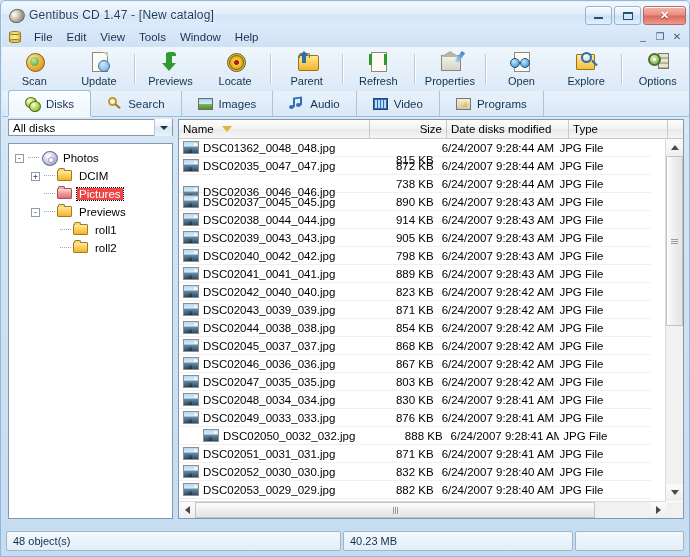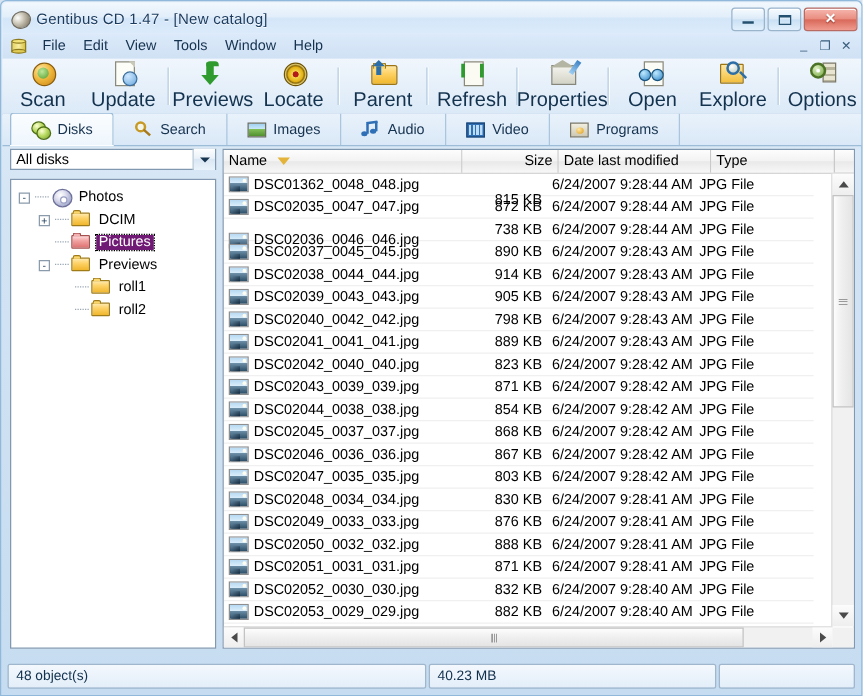--- a/index.html
+++ b/index.html
@@ -73,21 +73,21 @@
   #toolbar{
     position:absolute;left:1px;top:46px;width:688px;height:44px;
     background:linear-gradient(to bottom,#f0f6fc 0%,#e6f0fa 50%,#dbe9f7 100%);
     border-bottom:1px solid #a8c4dc;
     display:flex;align-items:center;
   }
   .tb-btn{
     width:66px;height:42px;display:flex;flex-direction:column;align-items:center;
     justify-content:center;gap:2px;cursor:default;position:relative;
   }
-  .tb-label{font-size:16px;color:#13324e;}
+  .tb-label{font-size:11px;color:#13324e;}
   .tb-ico{width:24px;height:22px;position:relative;}
   .tb-sep{width:1px;height:30px;background:#b6cde2;box-shadow:1px 0 0 #fbfdff;margin:0 3px;}
 
   
   .ic-scan{position:absolute;left:4px;top:2px;width:17px;height:17px;border-radius:50%;
     background:radial-gradient(circle at 35% 30%,#ffe9a8 0%,#f0b93f 45%,#c98412 100%);border:1px solid #8a5d0c;}
   .ic-scan:after{content:"";position:absolute;left:3px;top:3px;width:9px;height:9px;border-radius:50%;
     background:radial-gradient(circle at 40% 35%,#bfe89a,#4d9b2b);}
   .ic-doc{position:absolute;left:5px;top:1px;width:14px;height:18px;background:#fdfdf7;border:1px solid #8a8a7d;}
   .ic-doc:before{content:"";position:absolute;right:-1px;top:-1px;border-width:0 5px 5px 0;border-style:solid;border-color:transparent #c8c8b8 transparent transparent;}
@@ -202,21 +202,21 @@
     background:radial-gradient(circle at 38% 32%,#ffffff 0%,#e3e3f2 30%,#b9bcd8 60%,#8e93bd 100%);
     border:1px solid #6c709a;}
   .ic-cd:after{content:"";position:absolute;left:5px;top:4.5px;width:4px;height:4px;border-radius:50%;background:#fff;border:1px solid #9aa0c4;}
   .ic-fold{position:absolute;left:0px;top:1px;width:15px;height:11px;border-radius:1px;
     background:linear-gradient(to bottom,#ffe9ad 0%,#fdd267 40%,#f0b62d 100%);border:1px solid #a07c18;box-sizing:border-box;}
   .ic-fold:before{content:"";position:absolute;left:0px;top:-3px;width:7px;height:3px;
     background:#fbd76f;border:1px solid #a07c18;border-bottom:none;border-radius:2px 2px 0 0;box-sizing:border-box;}
   .ic-fold-red{background:linear-gradient(to bottom,#ffd9d9 0%,#f2a2a2 40%,#de7272 100%);border-color:#a65050;}
   .ic-fold-red:before{background:#f4b0b0;border-color:#a65050;}
   .tlabel{padding:0 2px;}
-  .tnode.selected .tlabel{background:#701a75;color:#fff;outline:1px dotted #000;}
+  .tnode.selected .tlabel{background:#ef4444;color:#fff;outline:1px dotted #000;}
 
   
   #listview{
     position:absolute;left:170px;top:0;width:506px;height:400px;box-sizing:border-box;
     border:1px solid #8098b0;background:#fff;overflow:hidden;
   }
   #lv-header{display:flex;height:18px;
     background:linear-gradient(to bottom,#fdfdfd 0%,#f2f2f2 48%,#e9e9e9 52%,#f6f6f6 100%);
     border-bottom:1px solid #c9c9c9;}
   .hcell{
@@ -500,21 +500,21 @@
     <div id="listview">
       <div id="lv-header">
         <div class="hcell" style="width:191px">
           <span>Name</span>
           <span class="sortmark"></span>
         </div>
         <div class="hcell right" style="width:77px">
           <span>Size</span>
         </div>
         <div class="hcell" style="width:122px">
-          <span>Date last modified</span>
+          <span>Date disks modified</span>
         </div>
         <div class="hcell" style="width:99px">
           <span>Type</span>
         </div>
       </div>
 
       <div id="lv-rows">
           <div class="row">
             <div class="cell" style="width: 191px;">
               <span class="fico"></span>
@@ -653,21 +653,21 @@
           <div class="row">
             <div class="cell" style="width: 191px;">
               <span class="fico"></span>
               <span>DSC02049_0033_033.jpg</span>
             </div>
             <div class="cell right" style="width: 77px;">876 KB</div>
             <div class="cell" style="width: 122px;">6/24/2007 9:28:41 AM</div>
             <div class="cell" style="width: 99px;">JPG File</div>
           </div>
           <div class="row">
-            <div class="cell" style="width: 191px;">
+            <div class="cell" style="width: 191px; margin-left: 20px;">
               <span class="fico"></span>
               <span>DSC02050_0032_032.jpg</span>
             </div>
             <div class="cell right" style="width: 77px;">888 KB</div>
             <div class="cell" style="width: 122px;">6/24/2007 9:28:41 AM</div>
             <div class="cell" style="width: 99px;">JPG File</div>
           </div>
           <div class="row">
             <div class="cell" style="width: 191px;">
               <span class="fico"></span>

